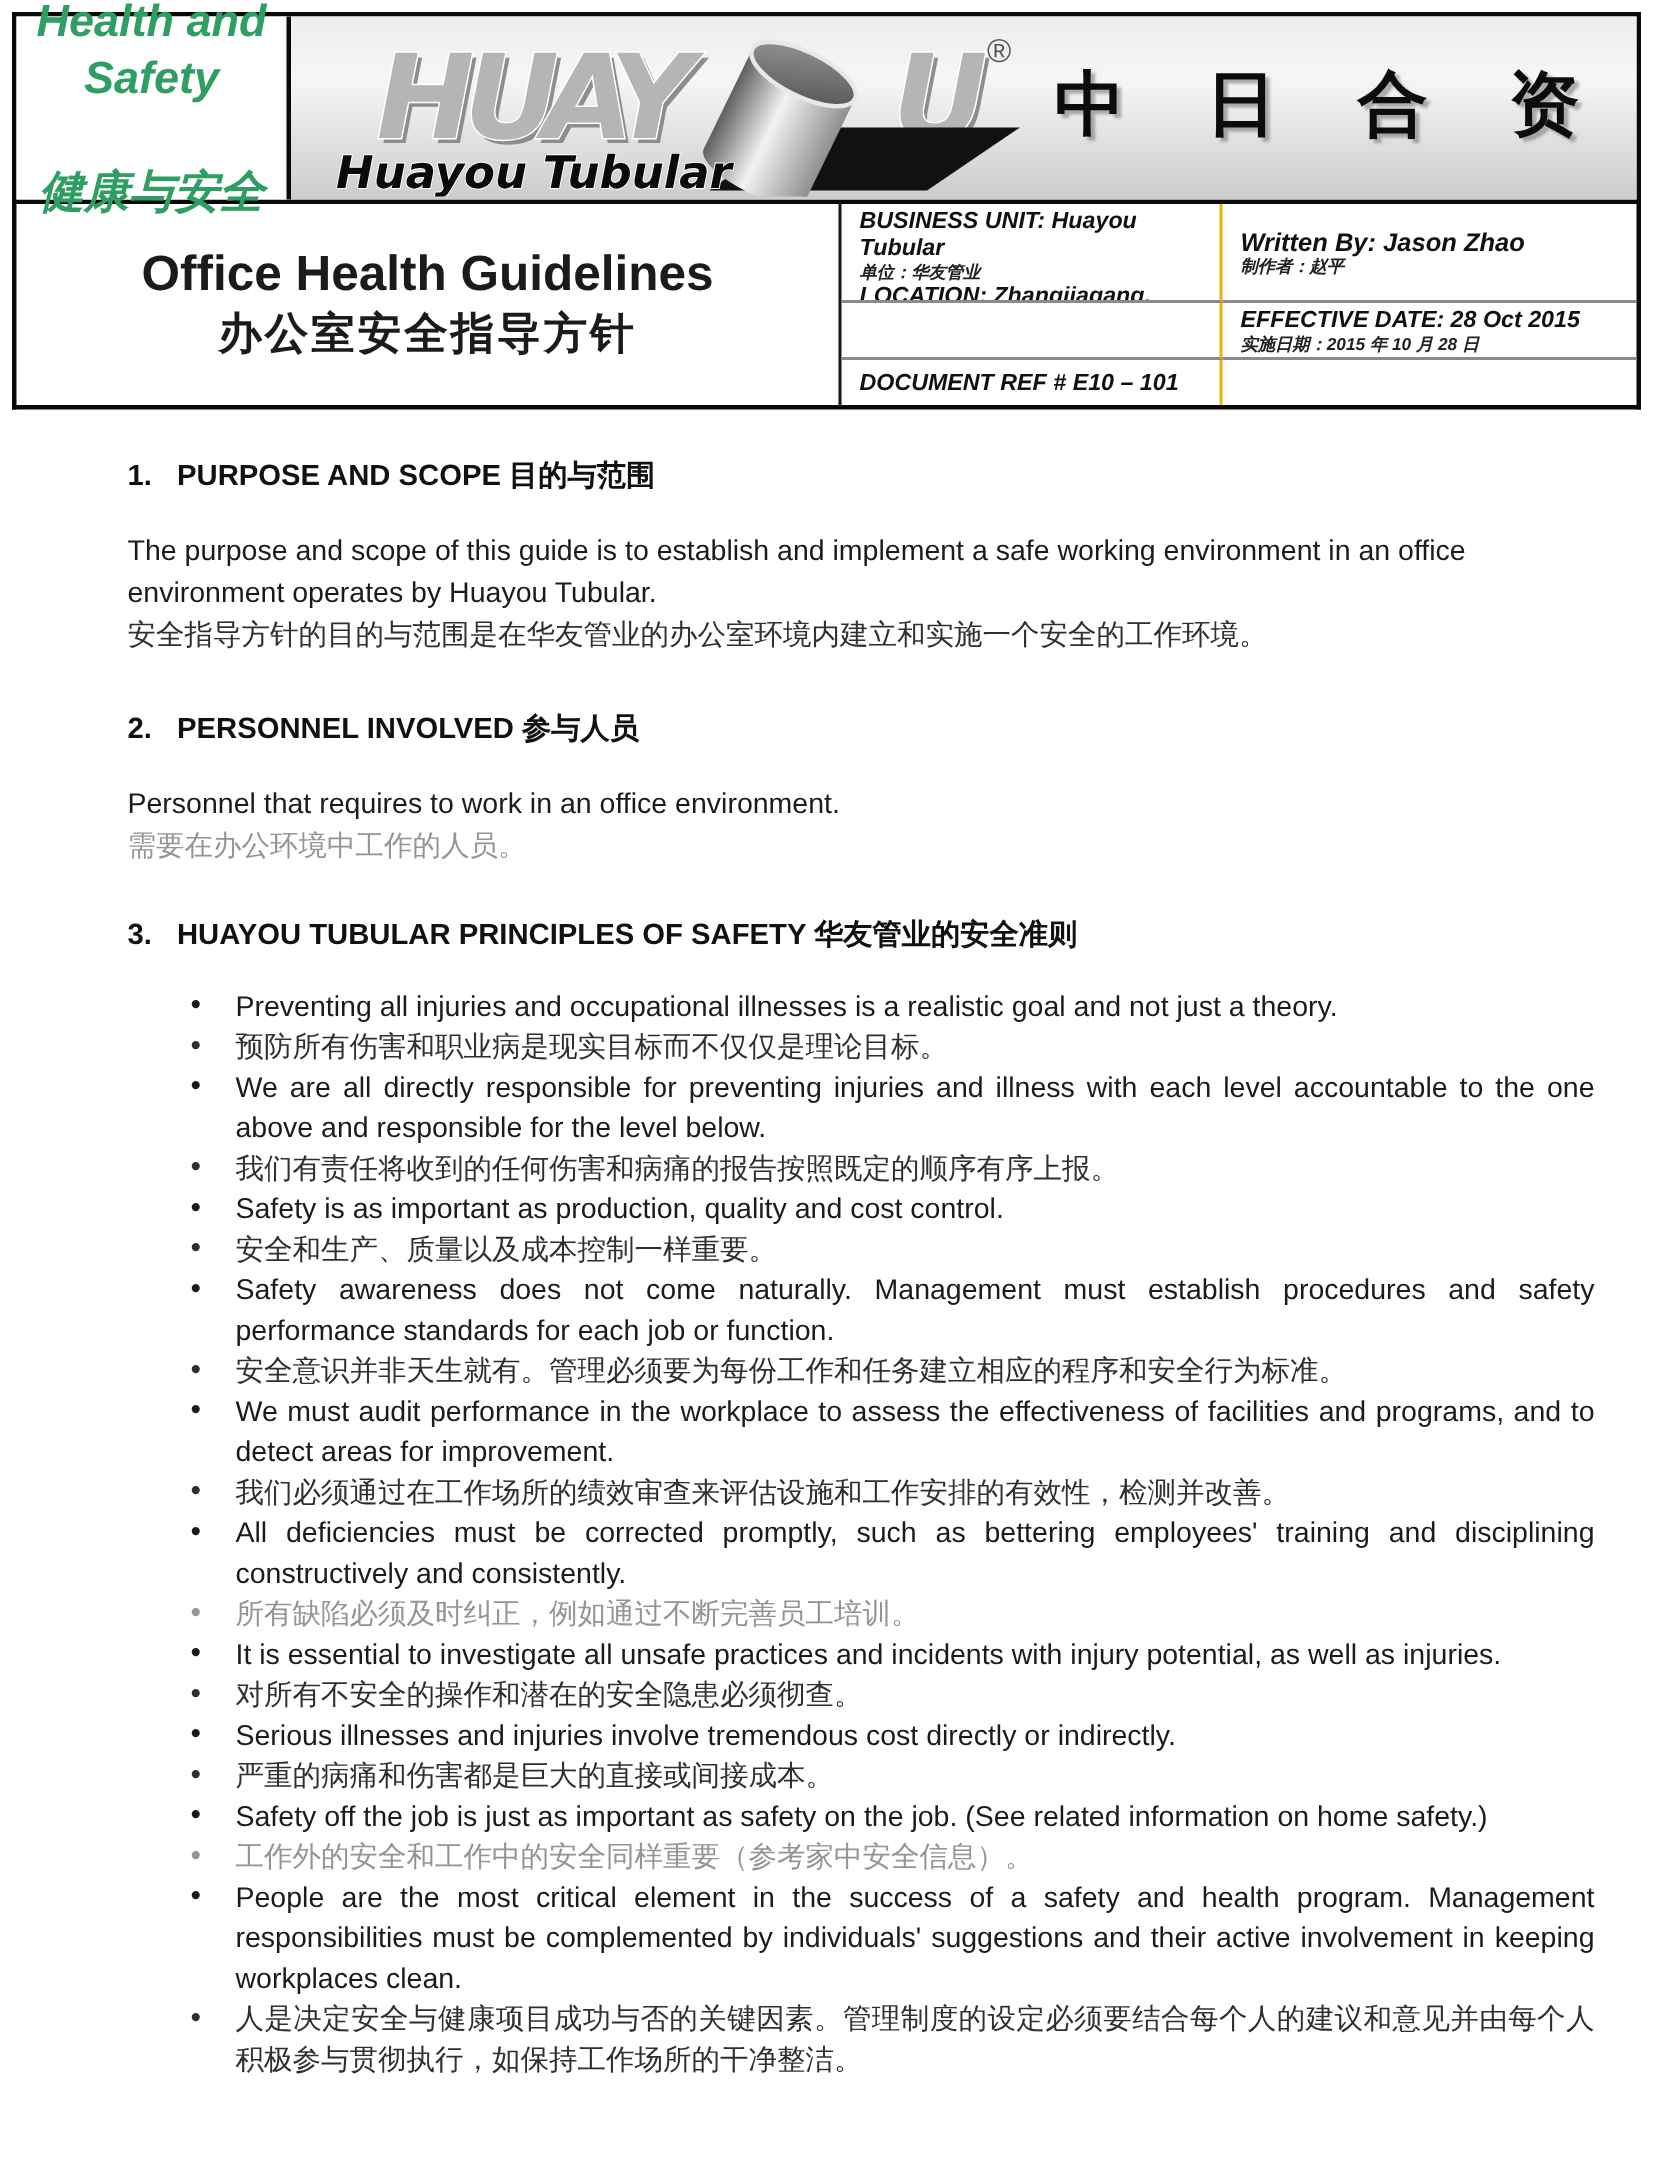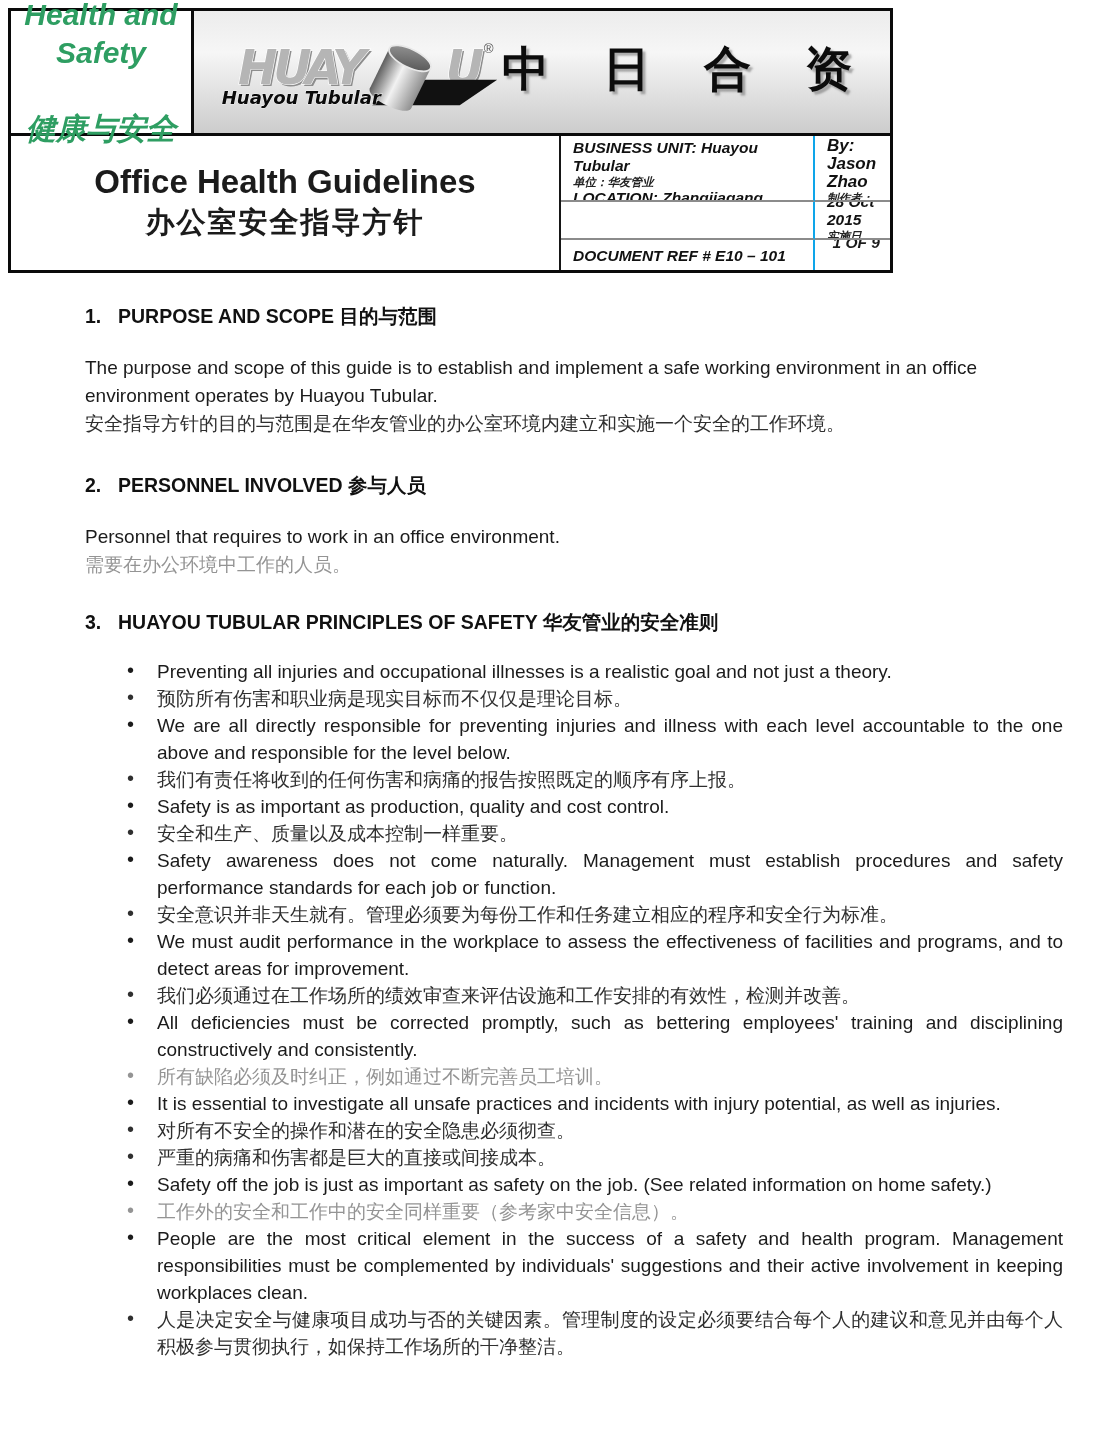--- a/index.html
+++ b/index.html
@@ -1,21 +1,21 @@
 <!DOCTYPE html>
 <html><head>
 <meta charset="utf-8">
 <style>
   html,body { margin:0; padding:0; }
   body {
     width:1120px; height:1447px; background:#ffffff; overflow:hidden;
     font-family:"Liberation Sans", sans-serif; color:#1b1b1b;
     -webkit-font-smoothing:antialiased;
   }
-  .sheet { position:relative; width:885px; margin:8px auto 0 8px; }
+  .sheet { position:relative; width:1086px; margin:8px auto 0 8px; }
 
   
   .banner { display:flex; border:3px solid #0a0a0a; height:122px; }
   .banner-left {
     width:180px; flex:0 0 180px; background:#ffffff; border-right:3px solid #0a0a0a;
     display:flex; flex-direction:column; align-items:center; justify-content:center;
     text-align:center;
   }
   .hs-en { font-size:30px; font-weight:bold; font-style:italic; color:#2e9e62; line-height:38px; }
   .hs-zh { font-size:30px; font-weight:bold; font-style:italic; color:#2e9e62; line-height:40px;margin-top:37px; }
@@ -39,21 +39,21 @@
     border:3px solid #0a0a0a; border-top:none;
   }
   .tb-title {
     grid-row:1 / span 3; grid-column:1;
     display:flex; flex-direction:column; align-items:center; justify-content:center;
     border-right:2px solid #161616;
   }
   .tb-title-en { font-size:33px; font-weight:bold; letter-spacing:0px; }
   .tb-title-zh { font-size:29px; font-weight:bold; margin-top:2px; letter-spacing:2px; }
   .tb-cell { padding:3px 10px 2px 12px; overflow:hidden; }
-  .bdr-r { border-right:2px solid #0ea5e9; }
+  .bdr-r { border-right:2px solid #eab308; }
   .bdr-b { border-bottom:2px solid #8b8b8b; }
   .lbl { font-size:15.5px; font-weight:bold; font-style:italic; color:#111; line-height:18px; }
   .sub-zh { font-size:11.5px; font-style:italic; color:#222; line-height:14px;font-weight:bold; }
   .v-center { display:flex; flex-direction:column; justify-content:center; }
   .page-cell { text-align:right; }
   .page-en { font-size:15.5px; font-weight:bold; font-style:italic; }
   .page-zh { font-size:12px; color:#6d6d6d; }
 
   
   .content { padding:0 57px 0 85px; }
@@ -184,19 +184,20 @@
       <li class="en">Safety is as important as production, quality and cost control.</li>
       <li class="zh">安全和生产、质量以及成本控制一样重要。</li>
       <li class="en">Safety awareness does not come naturally.  Management must establish procedures and safety performance standards for each job or function.</li>
       <li class="zh">安全意识并非天生就有。管理必须要为每份工作和任务建立相应的程序和安全行为标准。</li>
       <li class="en">We must audit performance in the workplace to assess the effectiveness of facilities and programs, and to detect areas for improvement.</li>
       <li class="zh">我们必须通过在工作场所的绩效审查来评估设施和工作安排的有效性，检测并改善。</li>
       <li class="en">All deficiencies must be corrected promptly, such as bettering employees' training and disciplining constructively and consistently.</li>
       <li class="zh muted">所有缺陷必须及时纠正，例如通过不断完善员工培训。</li>
       <li class="en">It is essential to investigate all unsafe practices and incidents with injury potential, as well as injuries.</li>
       <li class="zh">对所有不安全的操作和潜在的安全隐患必须彻查。</li>
+      <li class="en">Serious illnesses and injuries involve tremendous cost directly or indirectly.</li>
       <li class="zh">严重的病痛和伤害都是巨大的直接或间接成本。</li>
       <li class="en">Safety off the job is just as important as safety on the job.  (See related information on home safety.)</li>
       <li class="zh muted">工作外的安全和工作中的安全同样重要（参考家中安全信息）。</li>
       <li class="en">People are the most critical element in the success of a safety and health program. Management responsibilities must be complemented by individuals' suggestions and their active involvement in keeping workplaces clean.</li>
       <li class="zh">人是决定安全与健康项目成功与否的关键因素。管理制度的设定必须要结合每个人的建议和意见并由每个人积极参与贯彻执行，如保持工作场所的干净整洁。</li>
     </ul>
   </div>
 
 </body></html>

